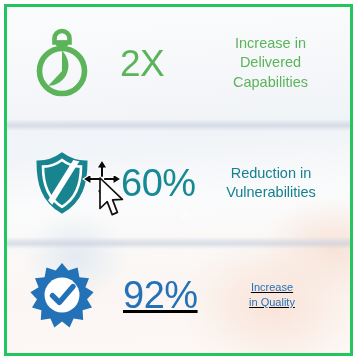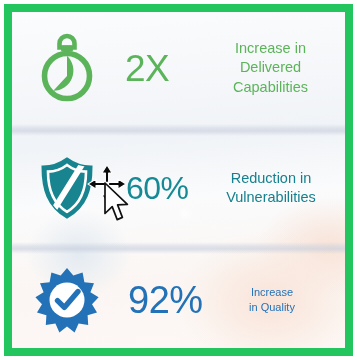--- a/index.html
+++ b/index.html
@@ -15,21 +15,21 @@
   }
 
   
   #infographic-frame {
     position: absolute;
     left: 4px;
     top: 4px;
     width: 349px;
     height: 352px;
     box-sizing: border-box;
-    border: 8px solid #22c55e;
+    border: 3px solid #22c55e;
     background: #f2f4f7;
     overflow: hidden;
   }
 
   #panel-body {
     position: absolute;
     inset: 0;
     background:
       radial-gradient(ellipse 120px 90px at 78% 86%, rgba(249,226,214,0.95) 0%, rgba(249,232,222,0.35) 55%, rgba(255,255,255,0) 78%),
       radial-gradient(ellipse 100px 70px at 95% 70%, rgba(247,219,204,0.75) 0%, rgba(255,255,255,0) 72%),
@@ -44,21 +44,21 @@
   .stat-row {
     position: absolute;
     left: 0;
     width: 100%;
     display: flex;
     align-items: center;
     box-sizing: border-box;
   }
   #stat-row-0 { top: 0px;   height: 112px; }
   #stat-row-1 { top: 120px; height: 112px; }
-  #stat-row-2 { top: 240px; height: 96px;  }
+  #stat-row-2 { top: 240px; height: 96px; text-decoration: underline;  }
 
   
   .row-separator {
     position: absolute;
     left: 0;
     width: 100%;
     height: 12px;
     background: linear-gradient(180deg,
         rgba(255,255,255,0) 0%,
         rgba(205,211,224,0.55) 35%,
@@ -82,21 +82,21 @@
   .stat-value {
     flex: 0 0 95px;
     font-size: 38px;
     font-weight: 400;
     letter-spacing: -0.5px;
     line-height: 1;
     text-align: left;
     white-space: nowrap;
   }
   #stat-value-0 { color: #5cb45a; font-size: 37px; padding-left: 3px; }
-  #stat-value-1 { color: #168a94; font-size: 32px; padding-left: 4px; }
+  #stat-value-1 { color: #168a94; font-size: 38px; padding-left: 4px; }
   #stat-value-2 { color: #2372b8; font-size: 38px; padding-left: 6px; }
 
   
   .stat-caption {
     flex: 1 1 auto;
     text-align: center;
     font-size: 14.5px;
     line-height: 1.32;
     padding-right: 24px;
     white-space: pre-line;

